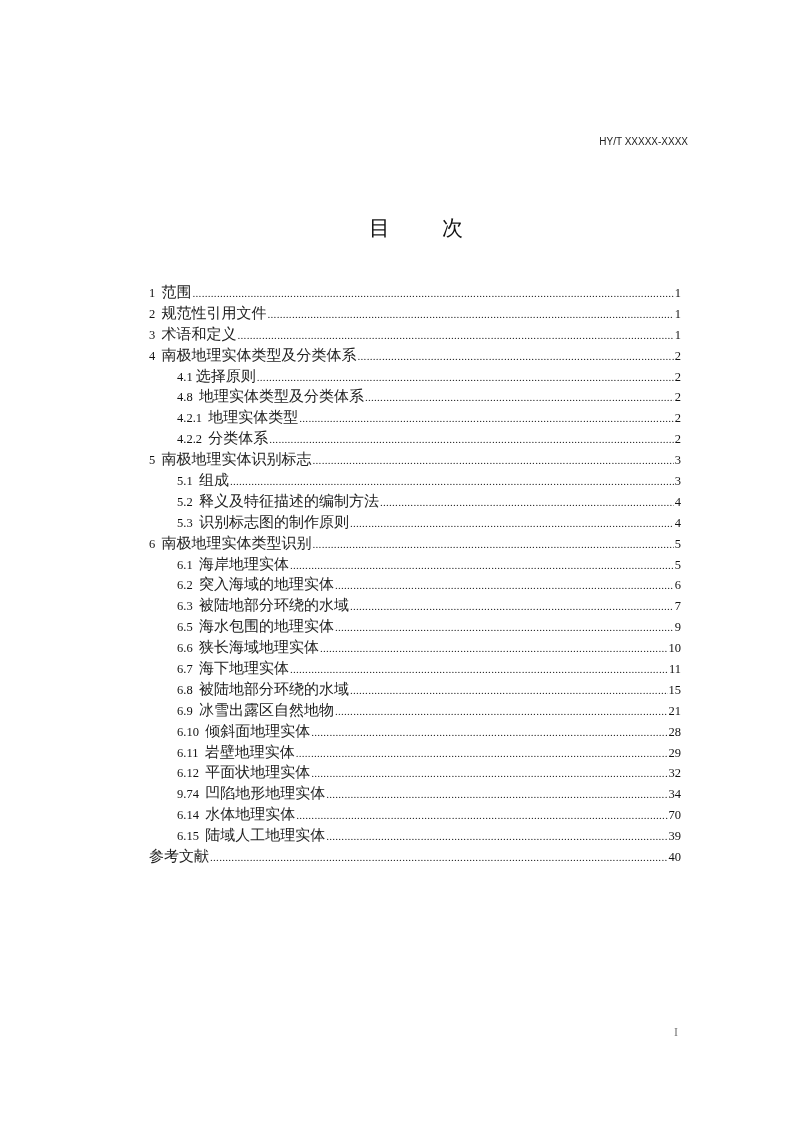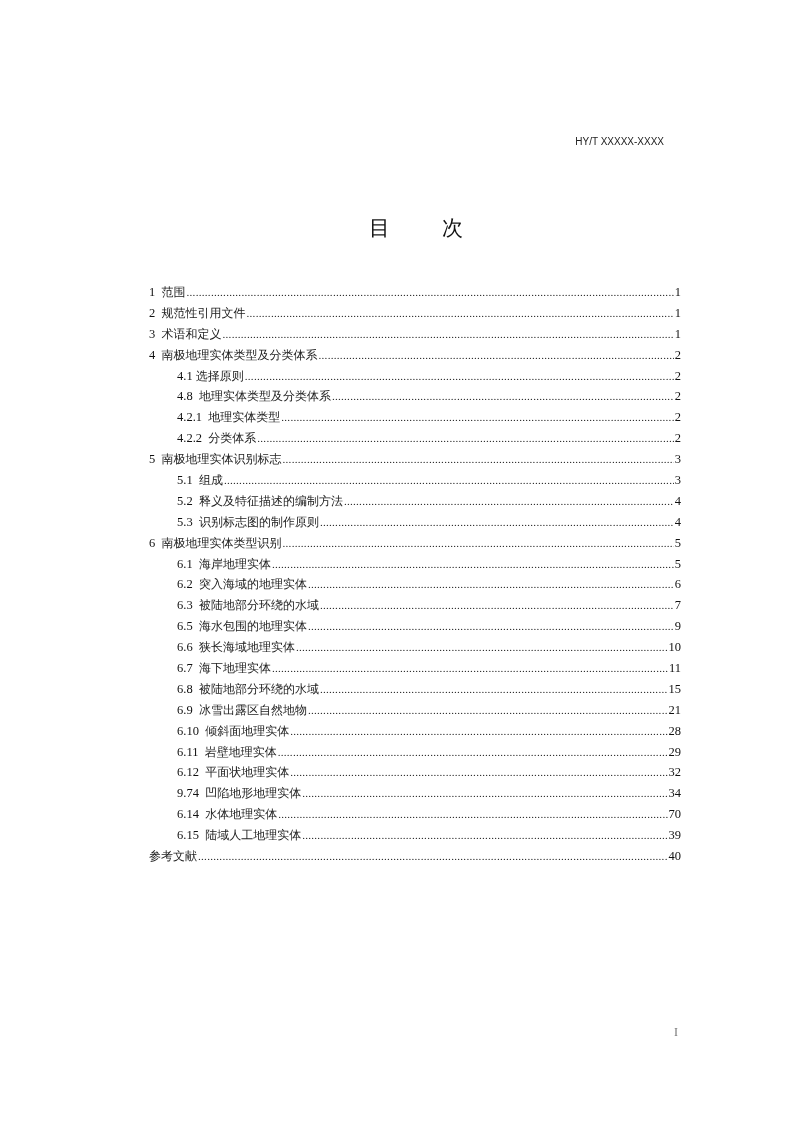--- a/index.html
+++ b/index.html
@@ -1,28 +1,28 @@
 <!DOCTYPE html>
 <html><head>
 <meta charset="utf-8">
 <style>
   html, body { margin: 0; padding: 0; background: #ffffff; }
   body { width: 800px; height: 1132px; position: relative; overflow: hidden;
          font-family: "DejaVu Serif", "Liberation Serif", serif; color: #111; }
-  .header-code { position: absolute; top: 136px; right: 136px; font-family: "Liberation Sans", "DejaVu Sans", sans-serif;
+  .header-code { position: absolute; top: 136px; right: 112px; font-family: "Liberation Sans", "DejaVu Sans", sans-serif;
                  font-size: 10px; color: #222; letter-spacing: 0; }
   .title { position: absolute; top: 214px; left: 16px; width: 800px; text-align: center;
            font-family: "DejaVu Sans", sans-serif; font-size: 21px; color: #111; }
   .title span { display: inline-block; }
   .title .gap { width: 52px; }
   .toc { position: absolute; top: 282px; left: 149px; width: 532px; }
   .toc-row { display: flex; align-items: baseline; height: 20.9px; font-size: 12px; line-height: 20.9px; }
   .toc-row.lvl2 { padding-left: 28px; }
   .toc-row .num { white-space: pre; font-family: "Liberation Serif", serif; font-size: 12.5px; }
-  .toc-row .label { white-space: nowrap; font-family: "DejaVu Sans", sans-serif; font-size: 12px; color: #222; }
+  .toc-row .label { white-space: nowrap; font-family: "DejaVu Sans", sans-serif; font-size: 15px; color: #222; }
   .toc-row .leader { flex: 1; overflow: hidden; white-space: nowrap; font-family: "Liberation Serif", serif;
                      font-size: 11px; letter-spacing: 0.3px; margin: 0 1px; color: #222; }
   .toc-row .leader::after { content: "................................................................................................................................................................................................................................"; }
   .toc-row .page { font-family: "Liberation Serif", serif; font-size: 12.5px; }
   .page-roman { position: absolute; top: 1025px; right: 122px; font-family: "Liberation Serif", serif;
                 font-size: 12px; color: #777; }
 </style>
 </head>
 <body>
 

